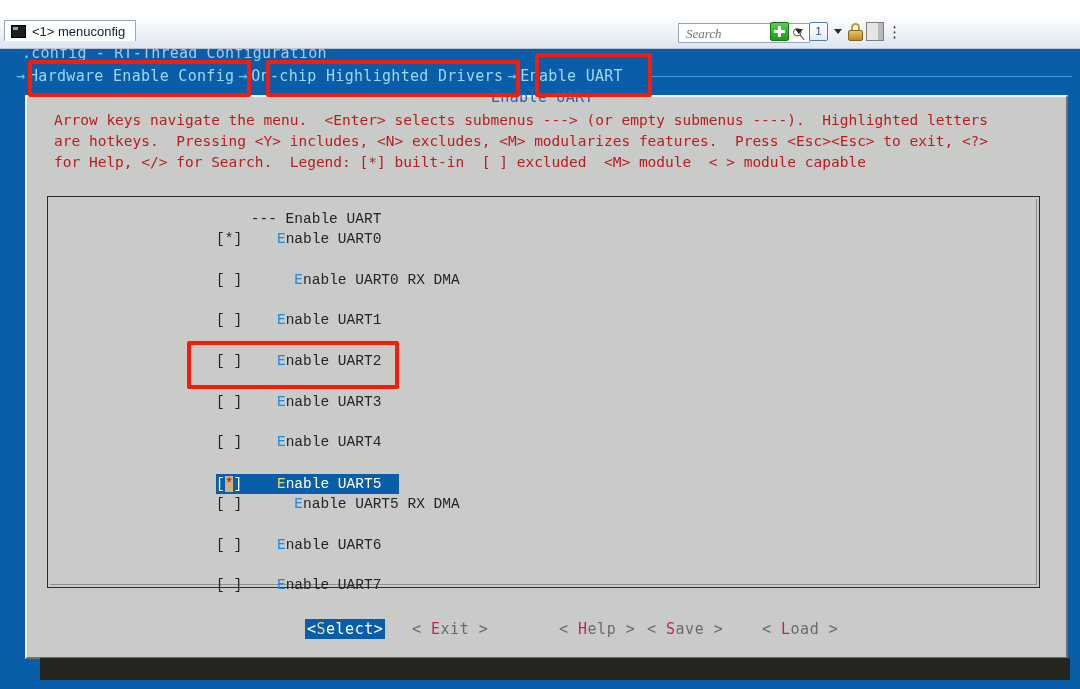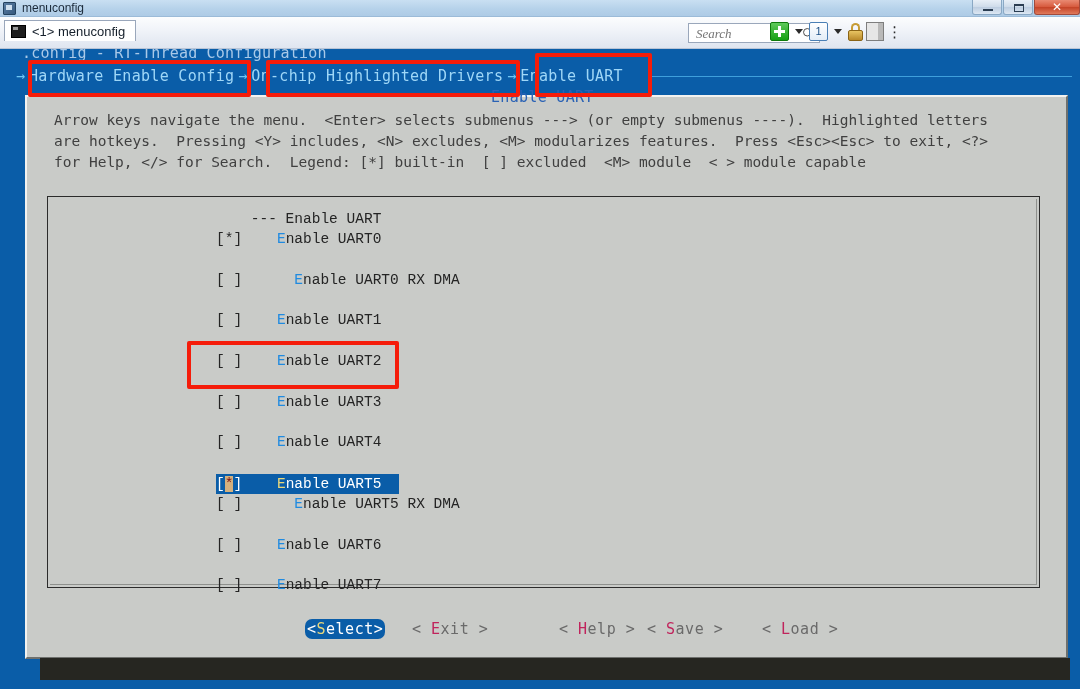--- a/index.html
+++ b/index.html
@@ -142,21 +142,21 @@
     background: #9a9a9a;
   }
   .tab-label {
     font-family: "Liberation Sans", sans-serif;
     font-size: 13px;
     color: #16202b;
     white-space: nowrap;
   }
   .searchbox {
     position: absolute;
-    right: 260px; top: 6px;
+    right: 270px; top: 6px;
     width: 132px; height: 20px;
     background: #ffffff;
     border: 1px solid #9aa7bb;
     box-sizing: border-box;
   }
   .searchbox input {
     position: absolute;
     left: 5px; top: 0;
     width: 100px; height: 18px;
     border: none;
@@ -326,21 +326,21 @@
     letter-spacing: 0.3px;
   }
 
   
   .helptext {
     position: absolute;
     left: 52px; top: 110px;
     width: 1000px;
     font-size: 14.5px;
     line-height: 21px;
-    color: #404040;
+    color: #b91c1c;
     white-space: pre;
     letter-spacing: 0px;
   }
 
   
   .listpanel {
     position: absolute;
     left: 45px; top: 196px;
     width: 993px; height: 392px;
     background: #c9cbc8;
@@ -467,35 +467,20 @@
     border-radius: 2px;
     box-sizing: border-box;
     pointer-events: none;
   }
 </style>
 </head>
 <body>
 
 <div id="app">
 
-  <div class="titlebar">
-    <div class="tb-icon"></div>
-    <div class="tb-title">menuconfig</div>
-    <div class="tb-buttons">
-      <div class="tb-btn">
-          <span class="minbar"></span>
-        </div>
-      <div class="tb-btn">
-          <span class="maxbox"></span>
-        </div>
-      <div class="tb-btn close">
-          <span class="glyph">✕</span>
-        </div>
-    </div>
-  </div>
 
   <div class="tabstrip">
     <div class="tab">
       <span class="tab-icon"></span>
       <span class="tab-label">&lt;1&gt; menuconfig</span>
     </div>
 
     <div class="searchbox">
       <input type="text" placeholder="Search" style="">
       <svg class="search-icon" viewBox="0 0 16 16">
@@ -525,21 +510,21 @@
     <div class="helptext" style="left:27px; top:13px;"><span>Arrow keys navigate the menu.  &lt;Enter&gt; selects submenus ---&gt; (or empty submenus ----).  Highlighted letters</span>
 <span>are hotkeys.  Pressing &lt;Y&gt; includes, &lt;N&gt; excludes, &lt;M&gt; modularizes features.  Press &lt;Esc&gt;&lt;Esc&gt; to exit, &lt;?&gt;</span>
 <span>for Help, &lt;/&gt; for Search.  Legend: [*] built-in  [ ] excluded  &lt;M&gt; module  &lt; &gt; module capable</span></div>
 
     <div class="listpanel" style="left:20px; top:99px;">
       <div class="listinner"></div>
       <div class="rows" id="menu-rows"><span class="row">    --- Enable UART</span><span class="row"><span>[*]    </span><span class="hk">E</span><span>nable UART0</span></span><br><span class="row"><span>[ ]      </span><span class="hk">E</span><span>nable UART0 RX DMA</span></span><br><span class="row"><span>[ ]    </span><span class="hk">E</span><span>nable UART1</span></span><br><span class="row"><span>[ ]    </span><span class="hk">E</span><span>nable UART2</span></span><br><span class="row"><span>[ ]    </span><span class="hk">E</span><span>nable UART3</span></span><br><span class="row"><span>[ ]    </span><span class="hk">E</span><span>nable UART4</span></span><br><span class="row sel"><span>[</span><span class="cur">*</span><span>]    </span><span class="hk">E</span><span>nable UART5</span></span><br><span class="row"><span>[ ]      </span><span class="hk">E</span><span>nable UART5 RX DMA</span></span><br><span class="row"><span>[ ]    </span><span class="hk">E</span><span>nable UART6</span></span><br><span class="row"><span>[ ]    </span><span class="hk">E</span><span>nable UART7</span></span><br></div>
     </div>
 
     <div class="btnbar" style="left:20px; top:515px;" id="btn-bar">
-        <span class="mc-btn active" style="position: absolute; left: 258px; border-radius: 7px;"><span>&lt;</span><span class="hk">S</span><span>elect&gt;</span></span>
+        <span class="mc-btn active" style="position: absolute; left: 258px;"><span>&lt;</span><span class="hk">S</span><span>elect&gt;</span></span>
         <span class="mc-btn" style="position: absolute; left: 365px;"><span>&lt; </span><span class="hk">E</span><span>xit &gt;</span></span>
         <span class="mc-btn" style="position: absolute; left: 512px;"><span>&lt; </span><span class="hk">H</span><span>elp &gt;</span></span>
         <span class="mc-btn" style="position: absolute; left: 600px;"><span>&lt; </span><span class="hk">S</span><span>ave &gt;</span></span>
         <span class="mc-btn" style="position: absolute; left: 715px;"><span>&lt; </span><span class="hk">L</span><span>oad &gt;</span></span>
       </div>
   </div>
 
   <div class="crumbband">
     <div class="crumb-title">.config - RT-Thread Configuration</div>
     <div class="crumb-path">

